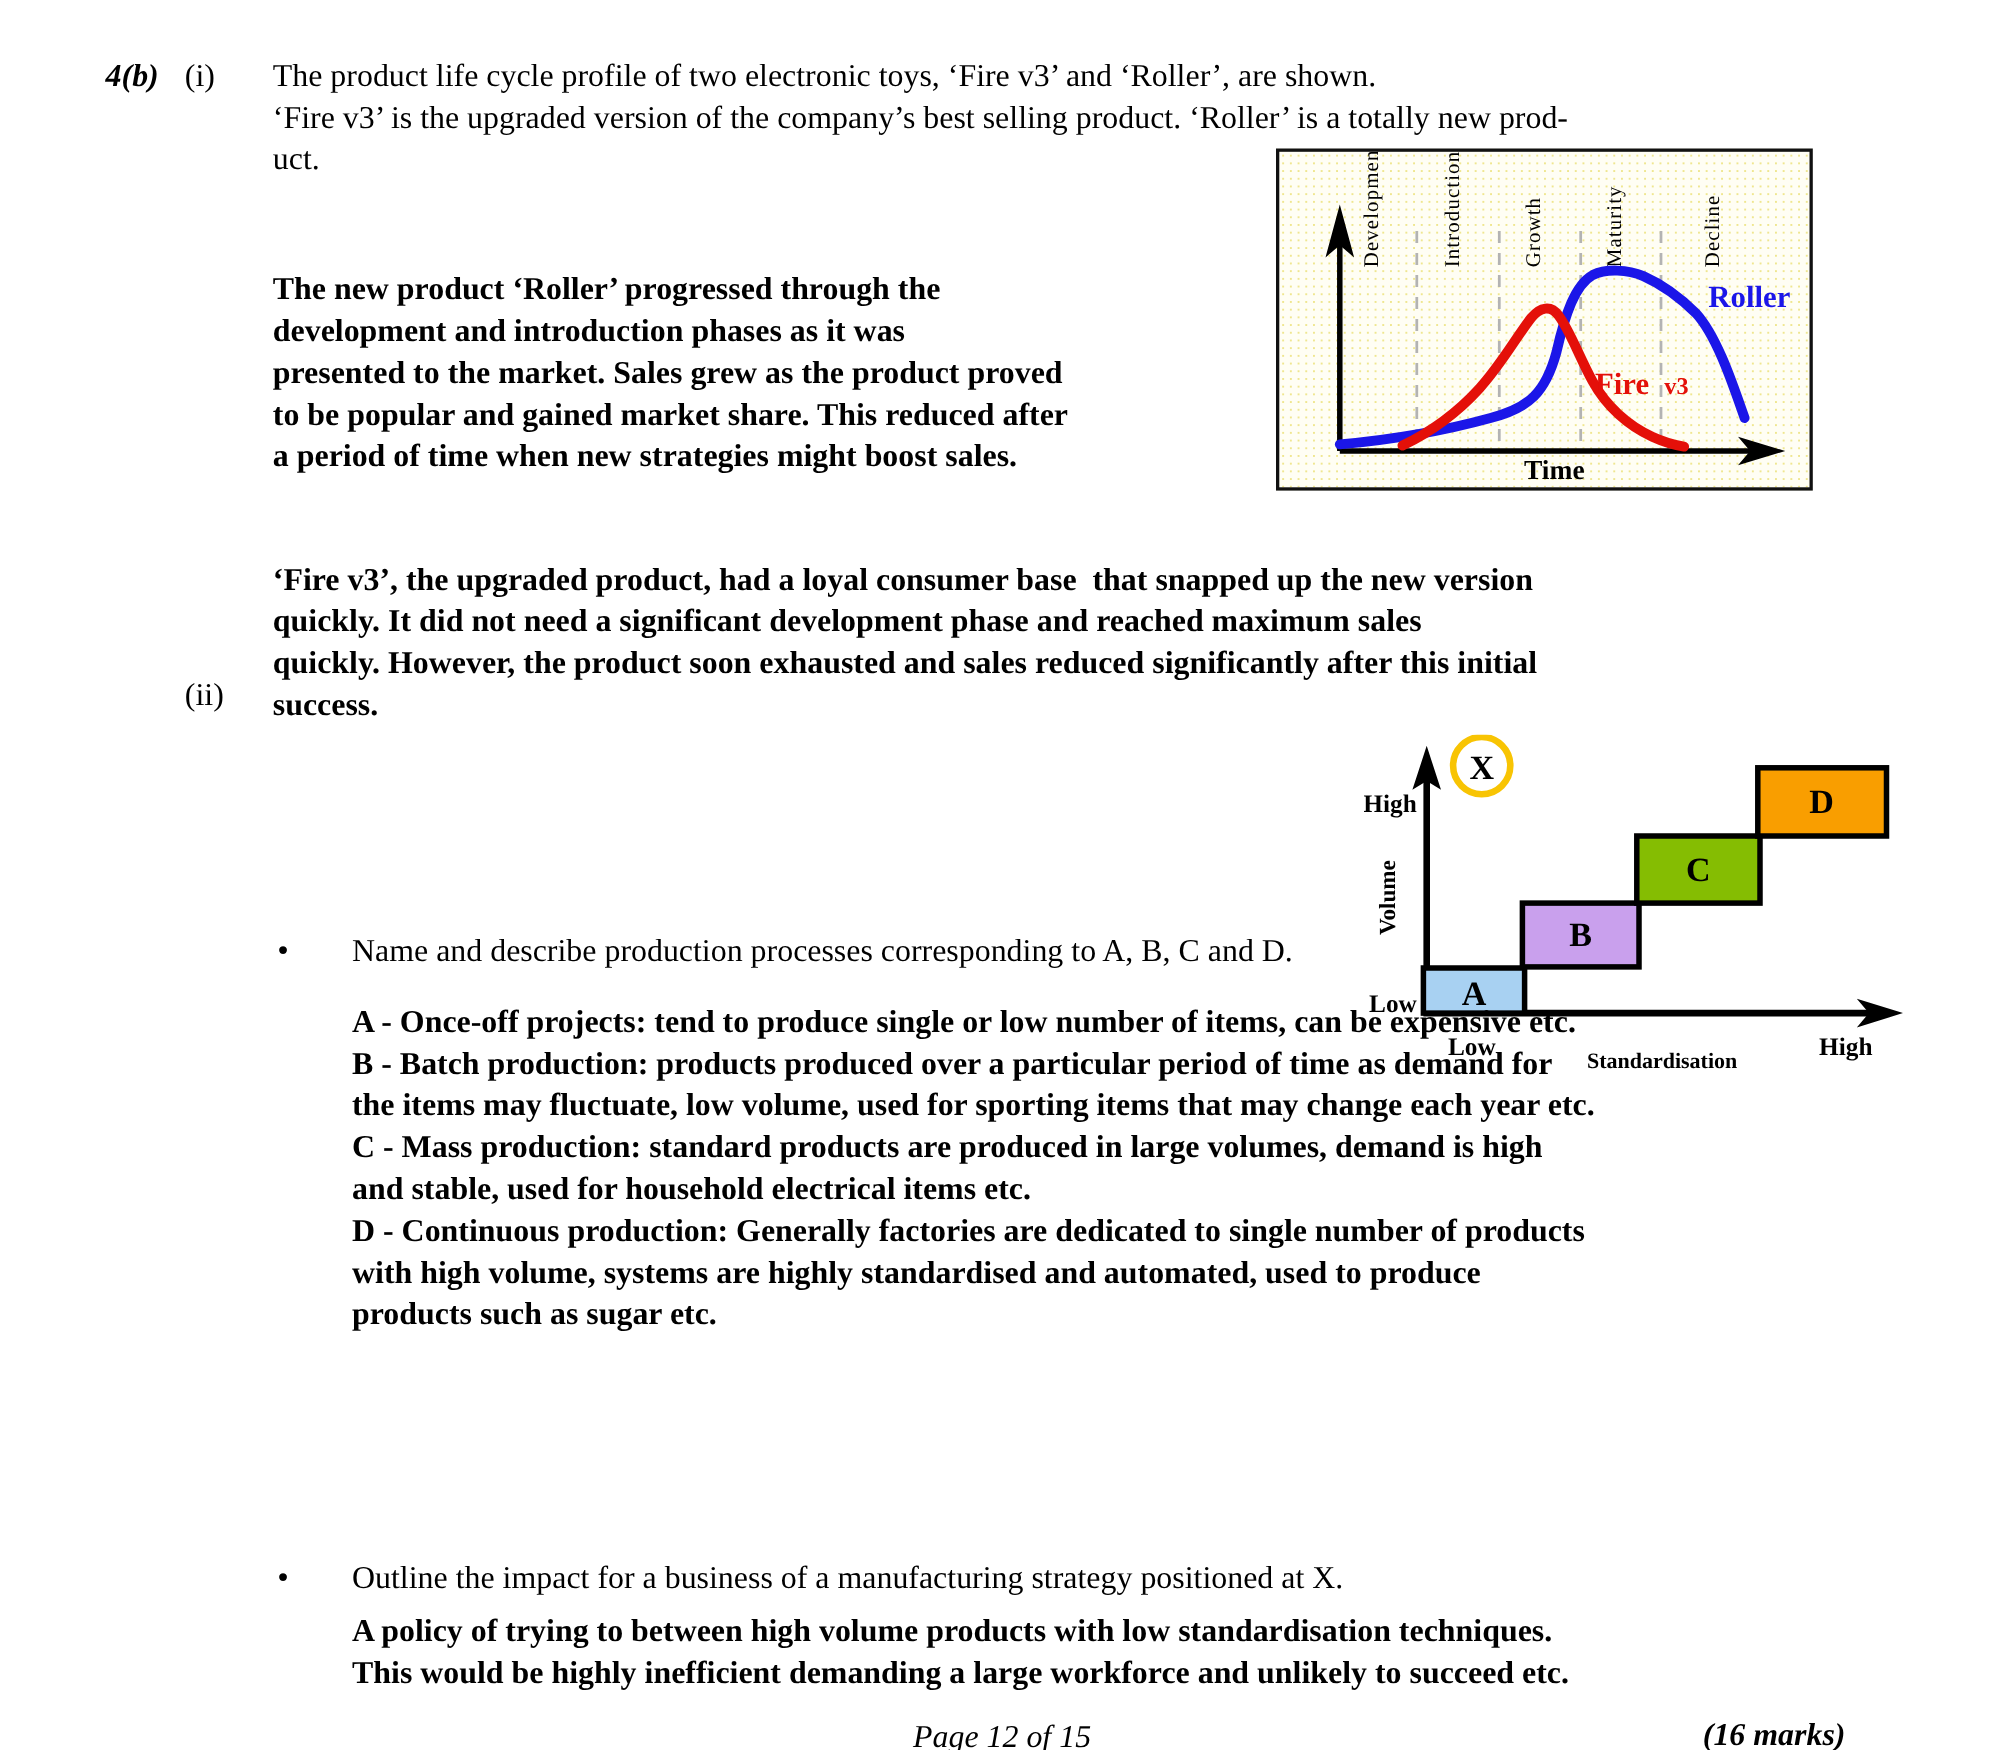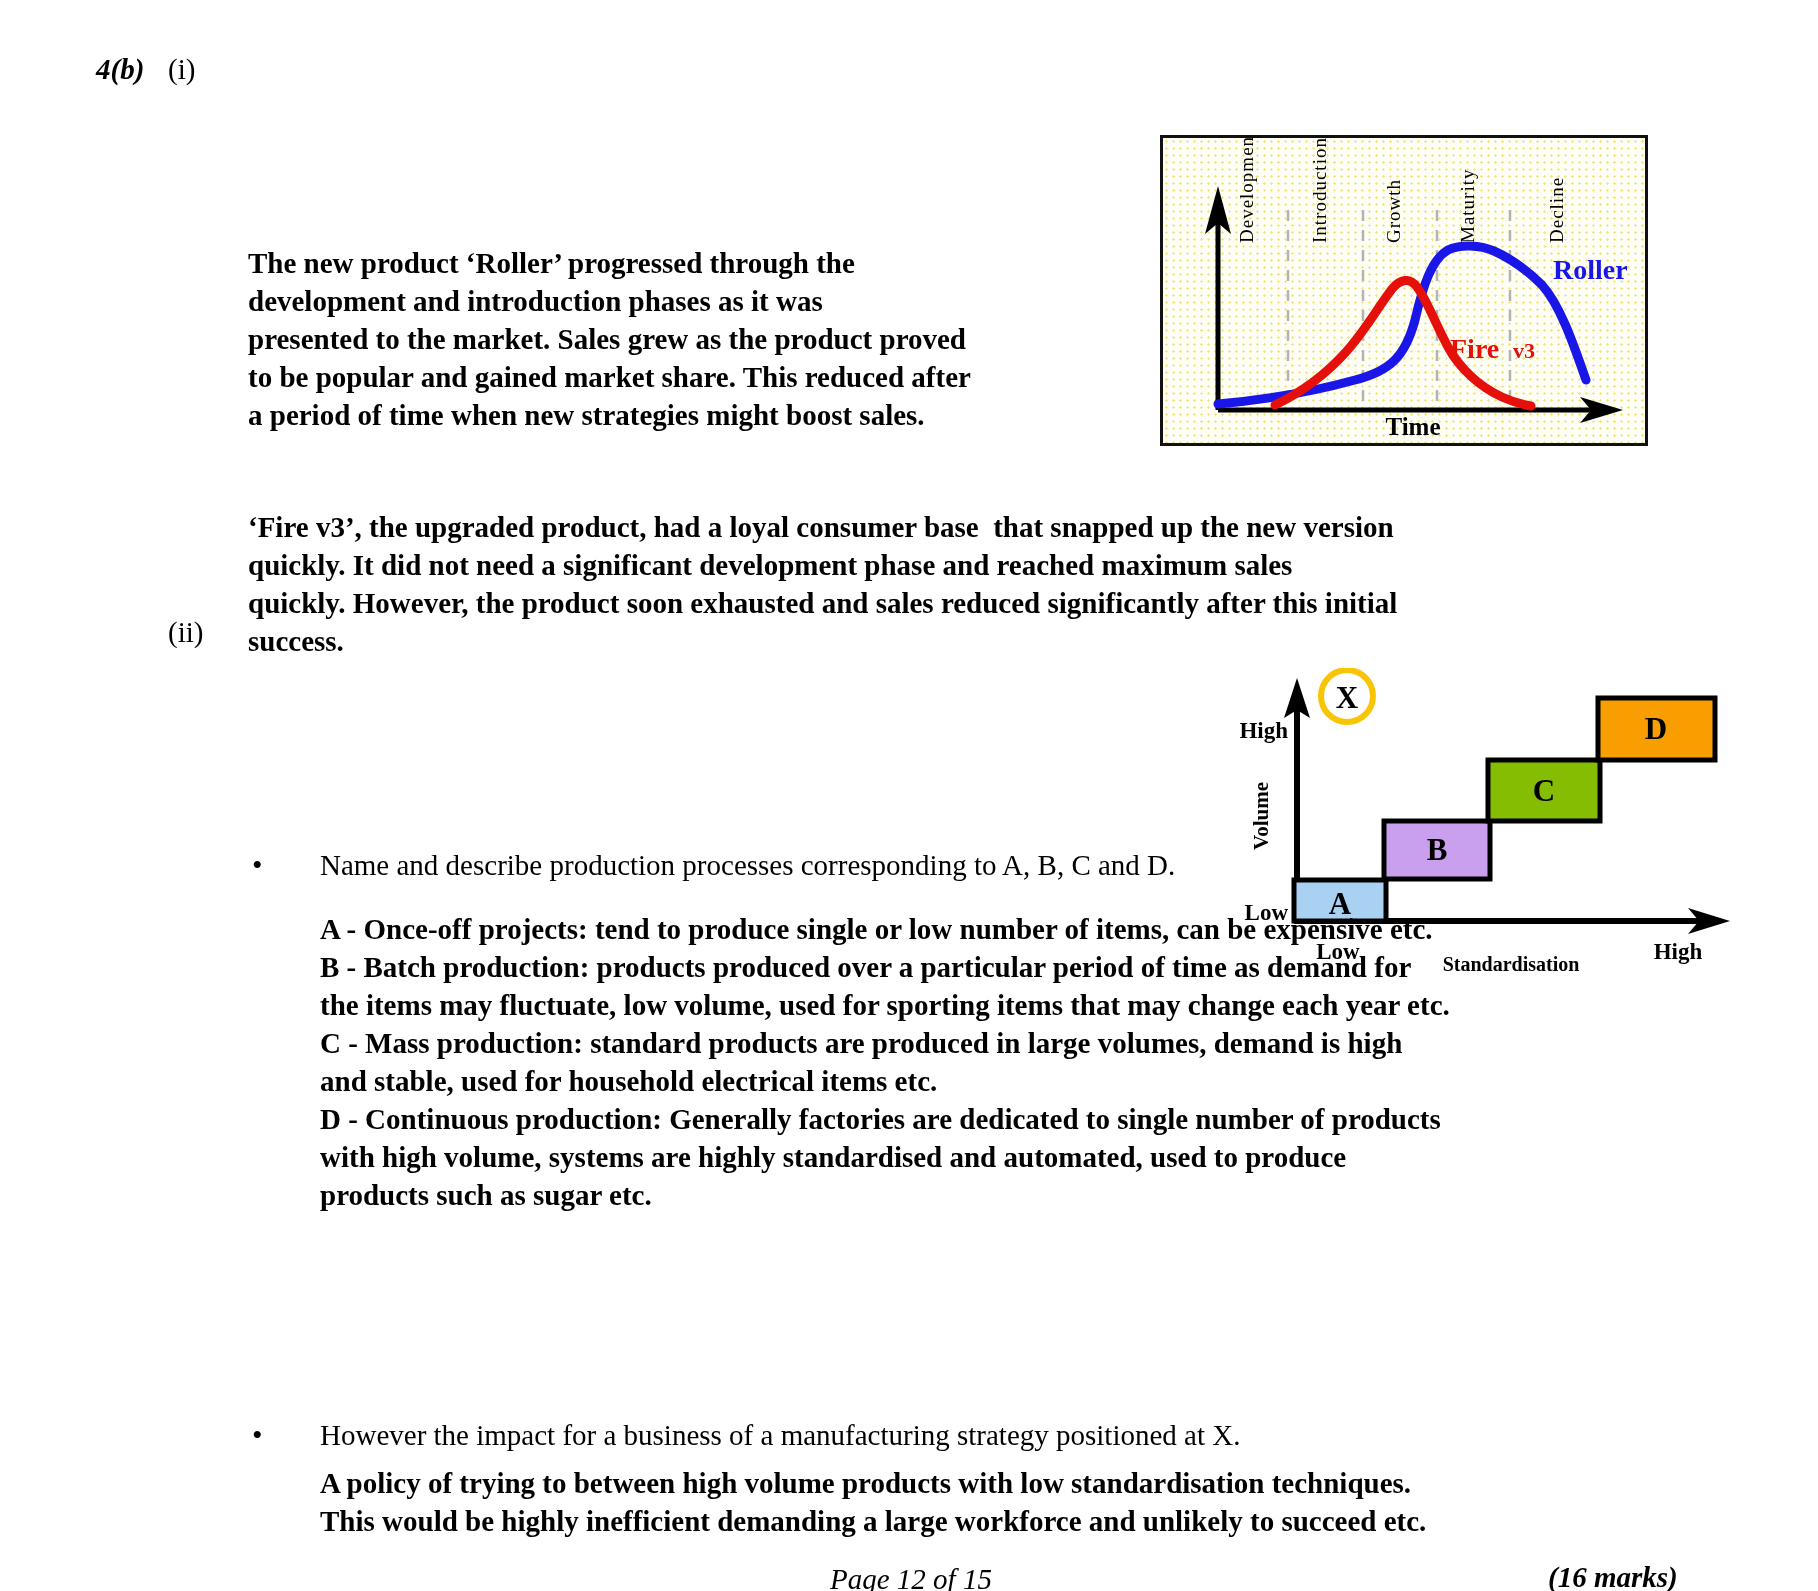--- a/index.html
+++ b/index.html
@@ -15,20 +15,23 @@
   svg text{font-family:"Liberation Serif", serif;}
   .bullet{font-size:30px;}
 </style>
 </head>
 <body>
 
 <div class="page">
 
   <div class="abs txt b i" style="left:96px;top:12px;">4(b)</div>
   <div class="abs txt" style="left:168px;top:12px;">(i)</div>
+  <div class="abs txt" style="left:248px;top:12px;">The product life cycle profile of two electronic toys, ‘Fire v3’ and ‘Roller’, are shown.
+‘Fire v3’ is the upgraded version of the company’s best selling product. ‘Roller’ is a totally new prod-
+uct.</div>
 
 
   <div class="abs txt b" style="left:248px;top:206px;">The new product ‘Roller’ progressed through the
 development and introduction phases as it was
 presented to the market. Sales grew as the product proved
 to be popular and gained market share. This reduced after
 a period of time when new strategies might boost sales.</div>
   <div class="abs txt b" style="left:248px;top:470px;">‘Fire v3’, the upgraded product, had a loyal consumer base  that snapped up the new version
 quickly. It did not need a significant development phase and reached maximum sales
 quickly. However, the product soon exhausted and sales reduced significantly after this initial
@@ -104,21 +107,21 @@
   <div class="abs txt b" style="left:320px;top:872px;">A - Once-off projects: tend to produce single or low number of items, can be expensive etc.
 B - Batch production: products produced over a particular period of time as demand for
 the items may fluctuate, low volume, used for sporting items that may change each year etc.
 C - Mass production: standard products are produced in large volumes, demand is high
 and stable, used for household electrical items etc.
 D - Continuous production: Generally factories are dedicated to single number of products
 with high volume, systems are highly standardised and automated, used to produce
 products such as sugar etc.</div>
 
   <div class="abs bullet" style="left:252px;top:1380px;">•</div>
-  <div class="abs txt" style="left:320px;top:1378px;">However the impact for a business of a manufacturing strategy positioned at X.</div>
+  <div class="abs txt" style="left:320px;top:1378px;">Outline the impact for a business of a manufacturing strategy positioned at X.</div>
 
   <div class="abs txt b" style="left:320px;top:1426px;">A policy of trying to between high volume products with low standardisation techniques.
 This would be highly inefficient demanding a large workforce and unlikely to succeed etc.</div>
 
   <div class="abs txt i" style="left:830px;top:1522px;">Page 12 of 15</div>
   <div class="abs txt b i" style="left:1548px;top:1520px;">(16 marks)</div>
 
 </div>
 
 </body></html>

